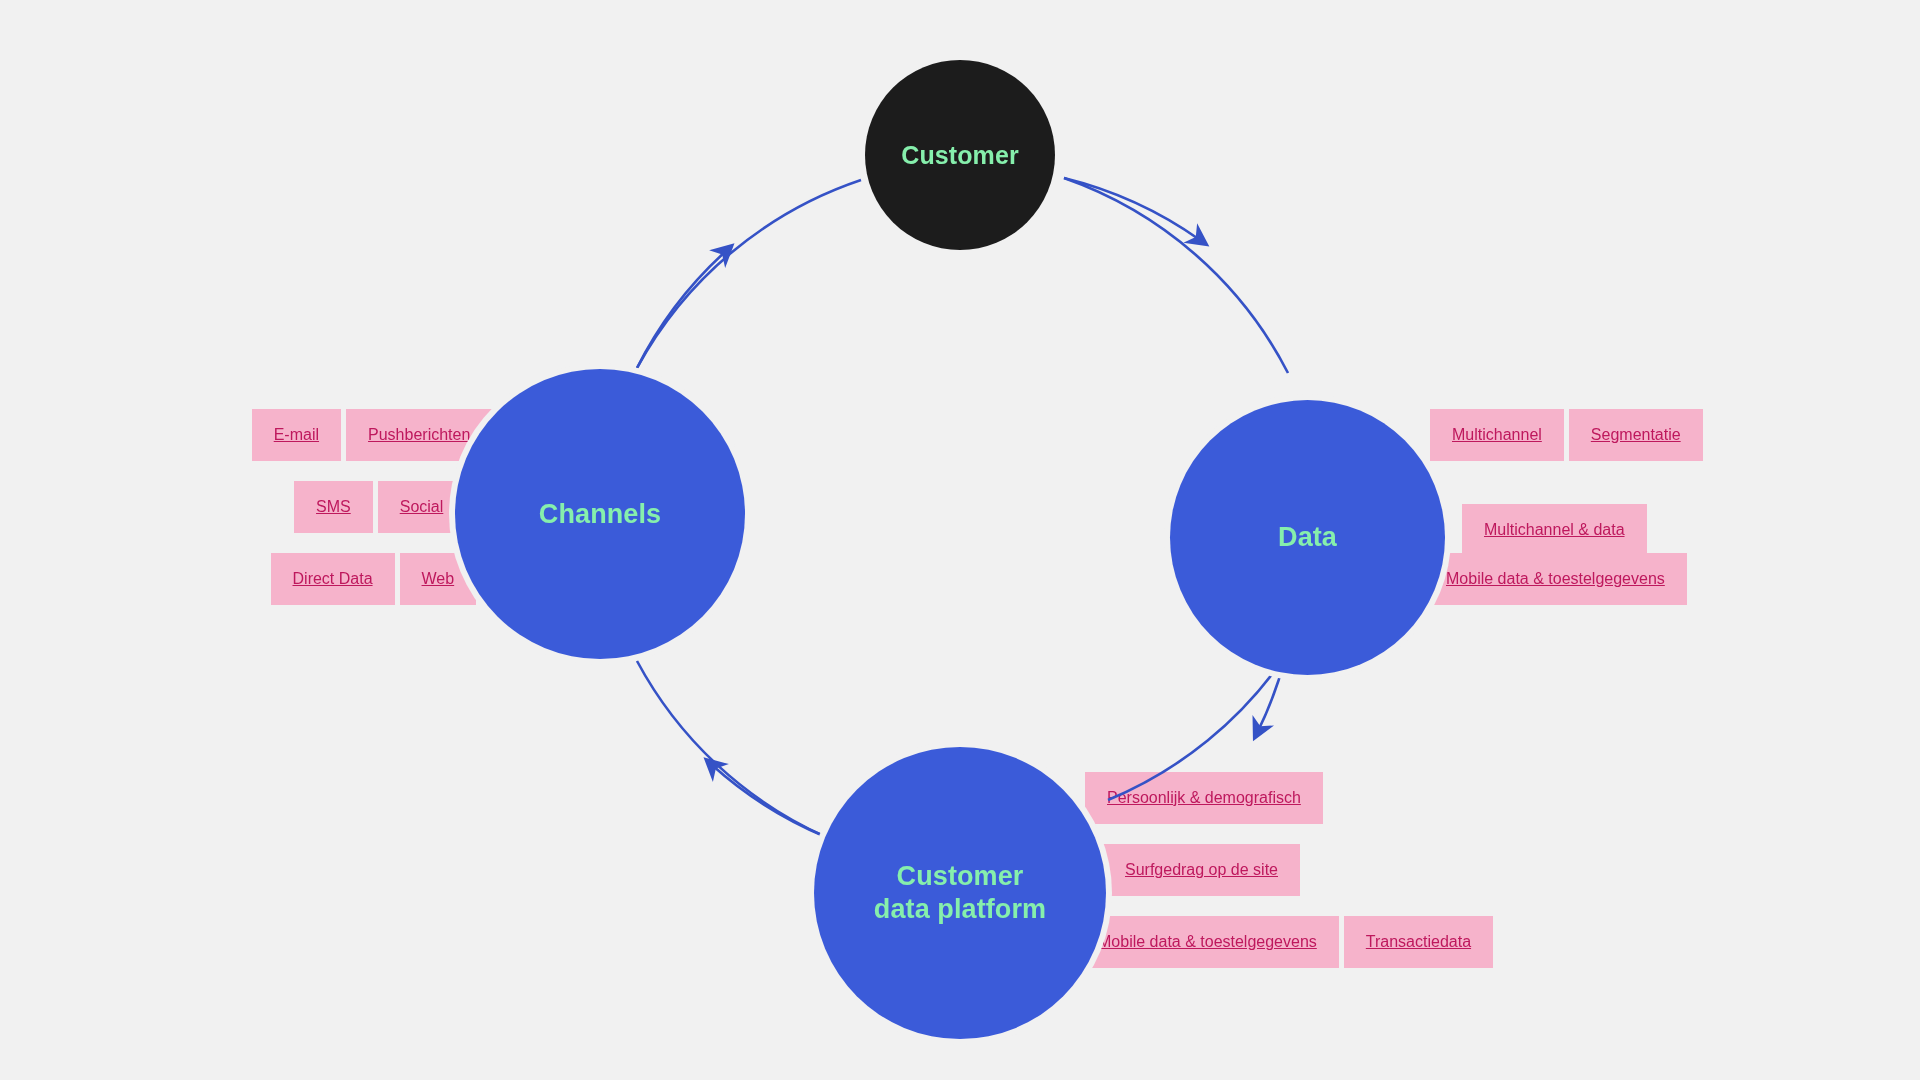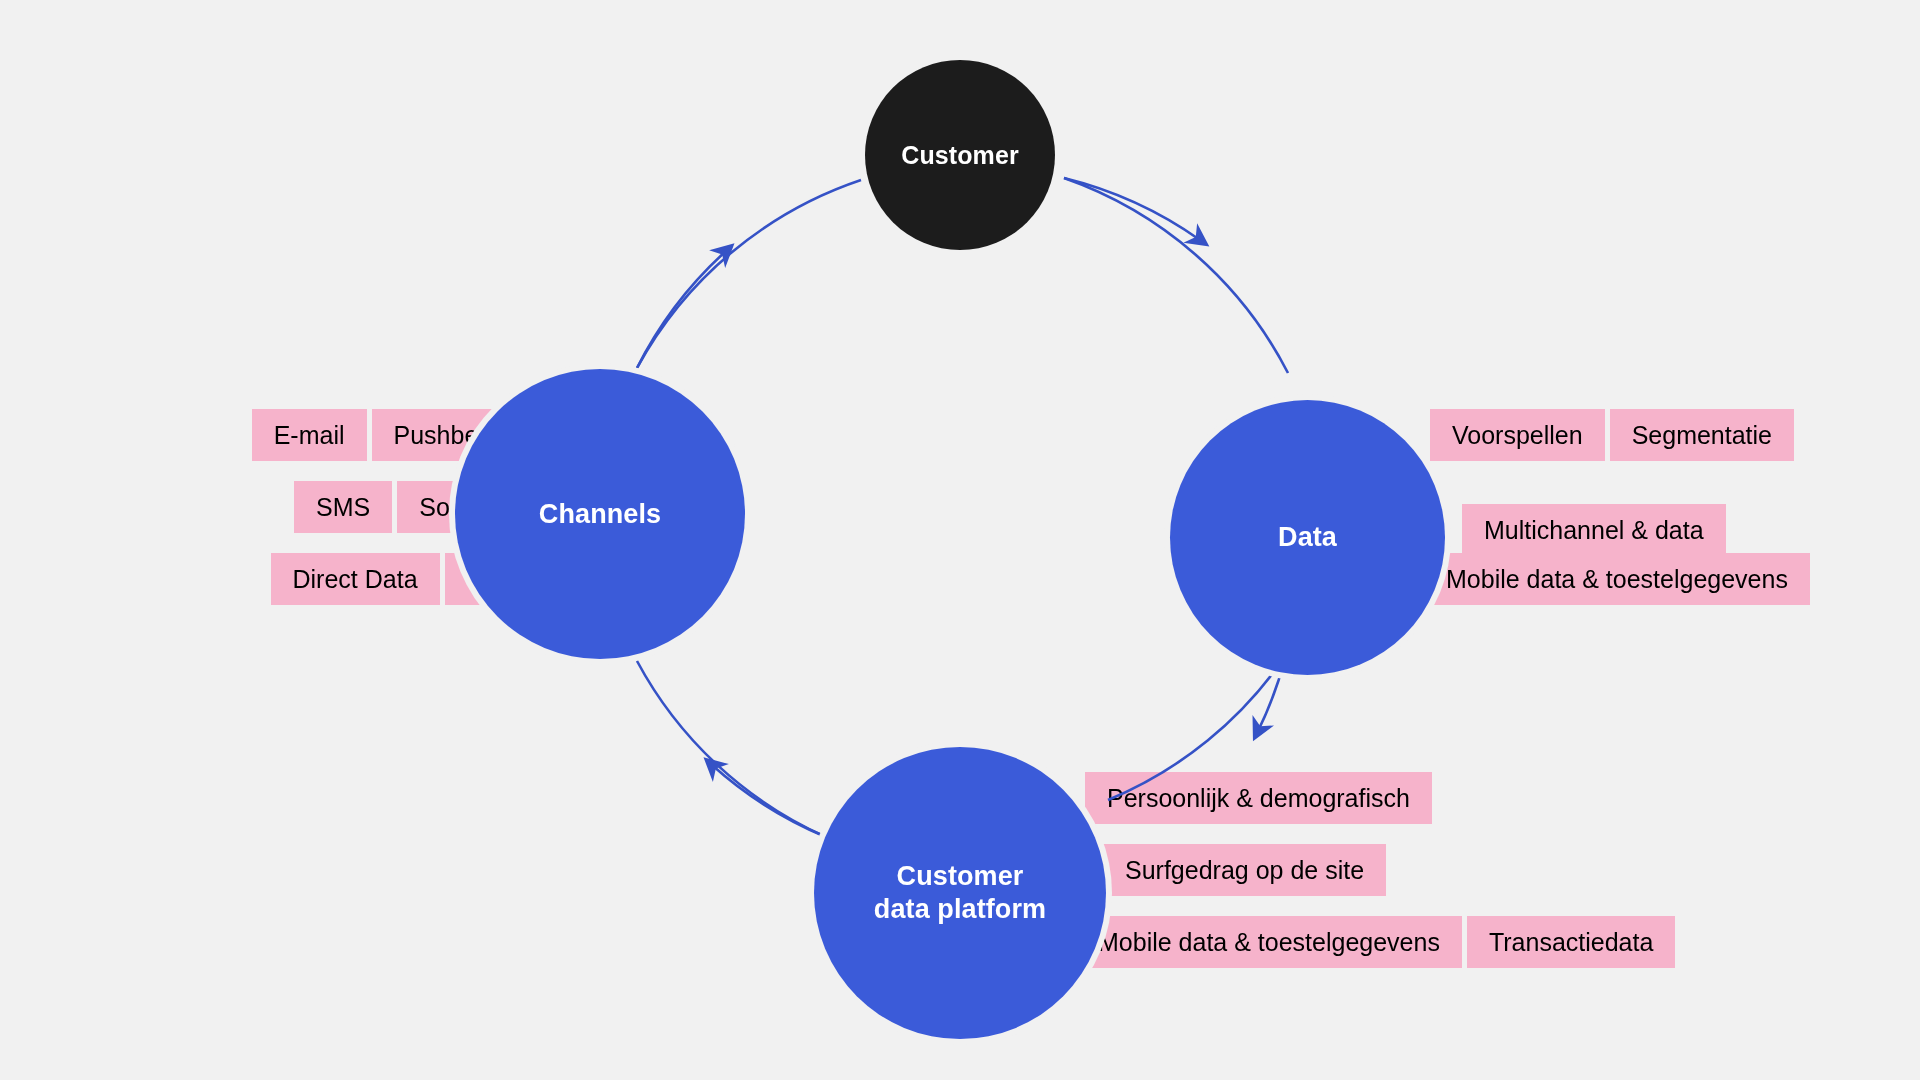--- a/index.html
+++ b/index.html
@@ -8,38 +8,39 @@
     background:#f1f1f1;
     font-family:"Liberation Sans","DejaVu Sans",sans-serif;
   }
   #stage{position:relative;width:1920px;height:1080px;}
 
   
   .tag-layer{position:absolute;left:0;top:0;width:1920px;height:1080px;z-index:1;}
   .tag-row{position:absolute;display:flex;gap:5px;}
   .tag{
     background:#f6b3cb;
-    color:#000000;
-    font-size:25px;
+    color:#be185d;
+    font-size:16px;
     line-height:1;
     height:52px;
     display:flex;align-items:center;justify-content:center;
     padding:0 22px;
     white-space:nowrap;
     box-sizing:border-box;
+    text-decoration:underline;
   }
 
   
   #arcs{position:absolute;left:0;top:0;z-index:2;}
 
   
   .node{
     position:absolute;border-radius:50%;
     display:flex;align-items:center;justify-content:center;
-    text-align:center;color:#ffffff;font-weight:bold;
+    text-align:center;color:#86efac;font-weight:bold;
     z-index:3;
     box-shadow:0 0 0 6px #f1f1f1;
   }
   .node .label{font-size:27px;line-height:1.22;letter-spacing:.1px;}
   #node-customer{width:190px;height:190px;left:865px;top:60px;background:#1c1c1c;box-shadow:none;}
   #node-customer .label{font-size:25px;}
   #node-channels{width:290px;height:290px;left:455px;top:369px;background:#3b5bd9;}
   #node-data{width:275px;height:275px;left:1170px;top:400px;background:#3b5bd9;}
   #node-cdp{width:292px;height:292px;left:814px;top:747px;background:#3b5bd9;}
 </style>
@@ -57,21 +58,21 @@
     <div class="tag-row" style="left: 294.062px; top: 481px;">
       <div class="tag">SMS</div>
       <div class="tag">Social</div>
     </div>
     <div class="tag-row" style="left: 270.531px; top: 553px;">
       <div class="tag">Direct Data</div>
       <div class="tag">Web</div>
     </div>
 
     <div class="tag-row" style="left:1430px;top:409px;">
-      <div class="tag">Voorspellen</div>
+      <div class="tag">Multichannel</div>
       <div class="tag">Segmentatie</div>
     </div>
     <div class="tag-row" style="left:1462px;top:481px;margin-top:23px;">
       <div class="tag">Multichannel &amp; data</div>
     </div>
     <div class="tag-row" style="left:1424px;top:553px;">
       <div class="tag">Mobile data &amp; toestelgegevens</div>
     </div>
 
     <div class="tag-row" style="left:1085px;top:772px;">

